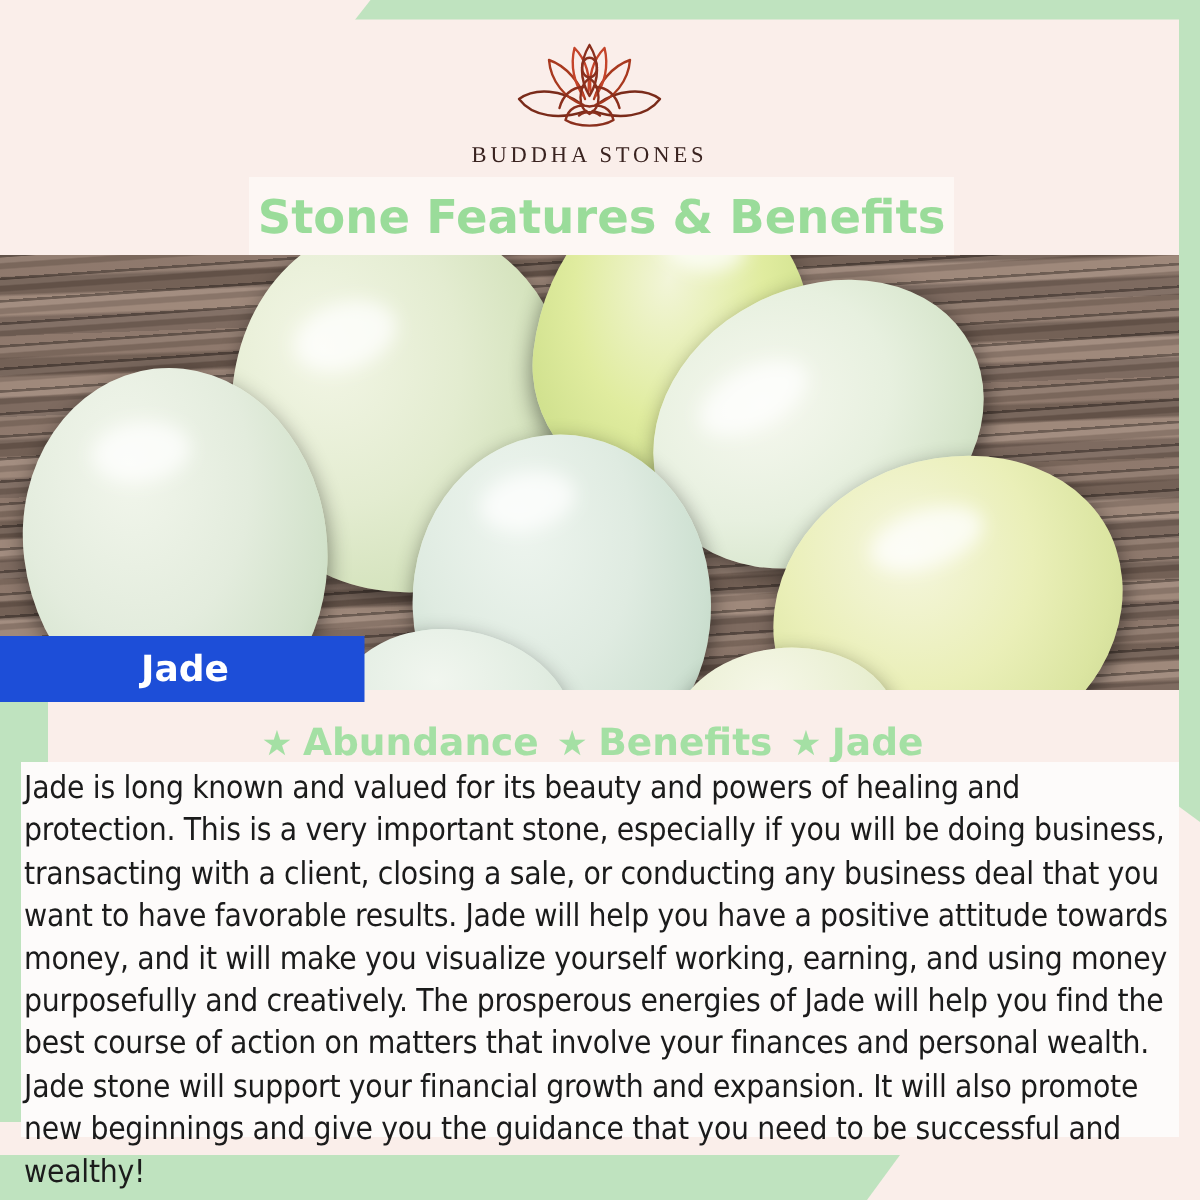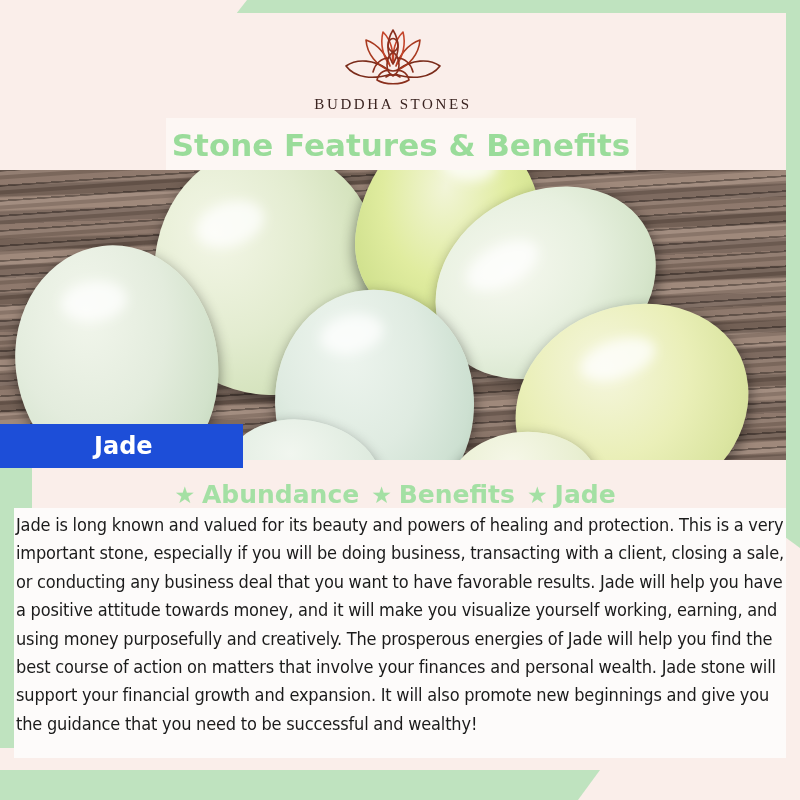--- a/index.html
+++ b/index.html
@@ -185,21 +185,21 @@
     width: 772px;
     height: 250px;
     background: #fdfbfa;
   }
   #body-text {
     position: absolute;
     top: 511px;
     left: 16px;
     width: 768px;
     font-family: "DejaVu Sans Condensed", "DejaVu Sans", sans-serif;
-    font-size: 18px;
+    font-size: 21px;
     font-weight: 500;
     line-height: 28.4px;
     color: #1b1b1b;
     text-align: left;
     letter-spacing: -0.15px;
     word-spacing: -0.2px;
   }
 </style>
 </head>
 <body>

